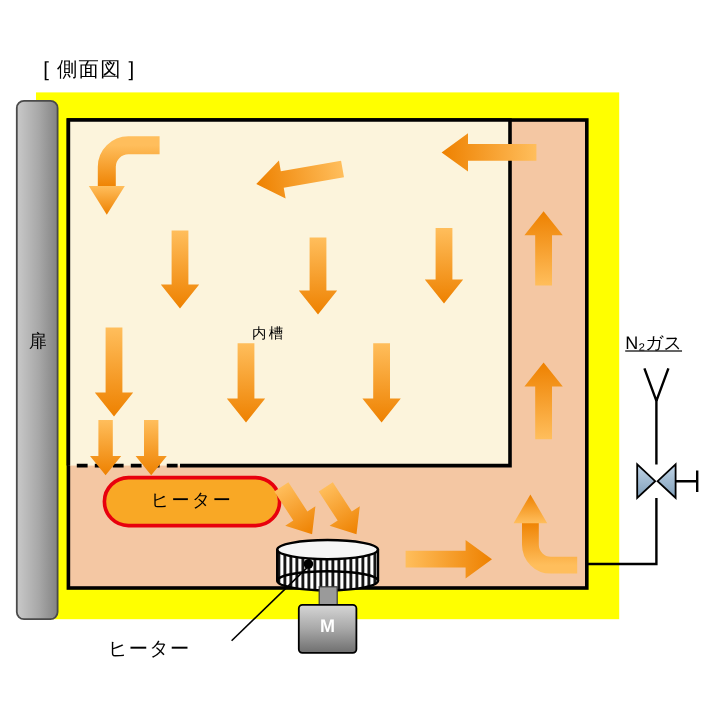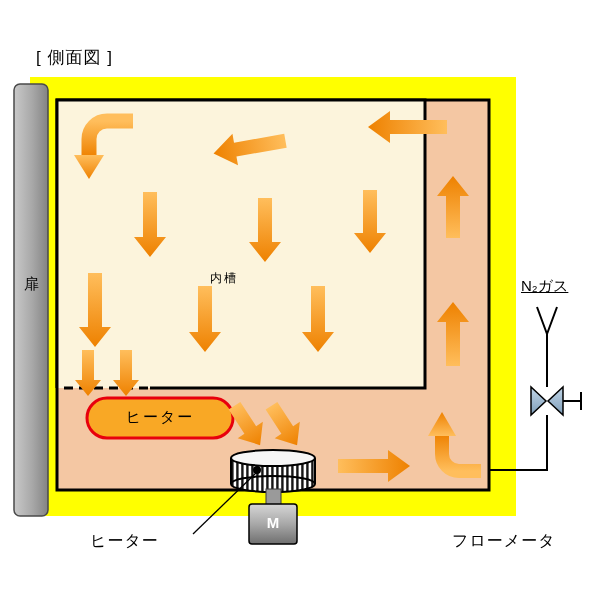--- a/index.html
+++ b/index.html
@@ -118,15 +118,14 @@
     <path d="M 193,534 L 256,473" fill="none" stroke="#000" stroke-width="1.3"></path>
   </svg>
 
   <div class="lbl title-lbl">[ 側面図 ]</div>
   <div class="lbl door-lbl">扉</div>
   <div class="lbl chamber-lbl">内槽</div>
   <div class="lbl heater-lbl">ヒーター</div>
   <div class="lbl motor-lbl">M</div>
   <div class="lbl fan-lbl">ヒーター</div>
   <div class="lbl n2-lbl">N₂ガス</div>
-  <div class="lbl flow-lbl">フローメータ</div>
 
 </div>
 
 </body></html>

